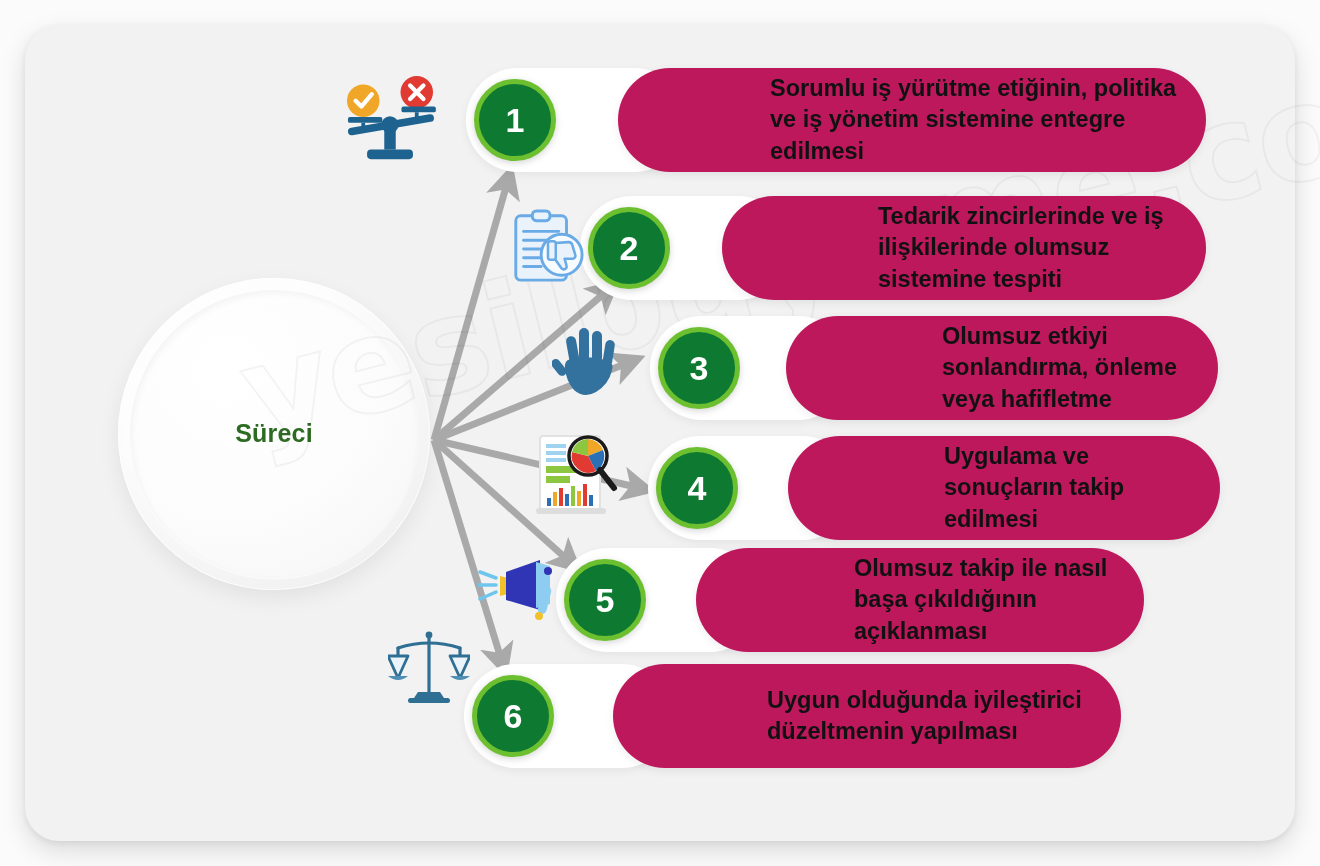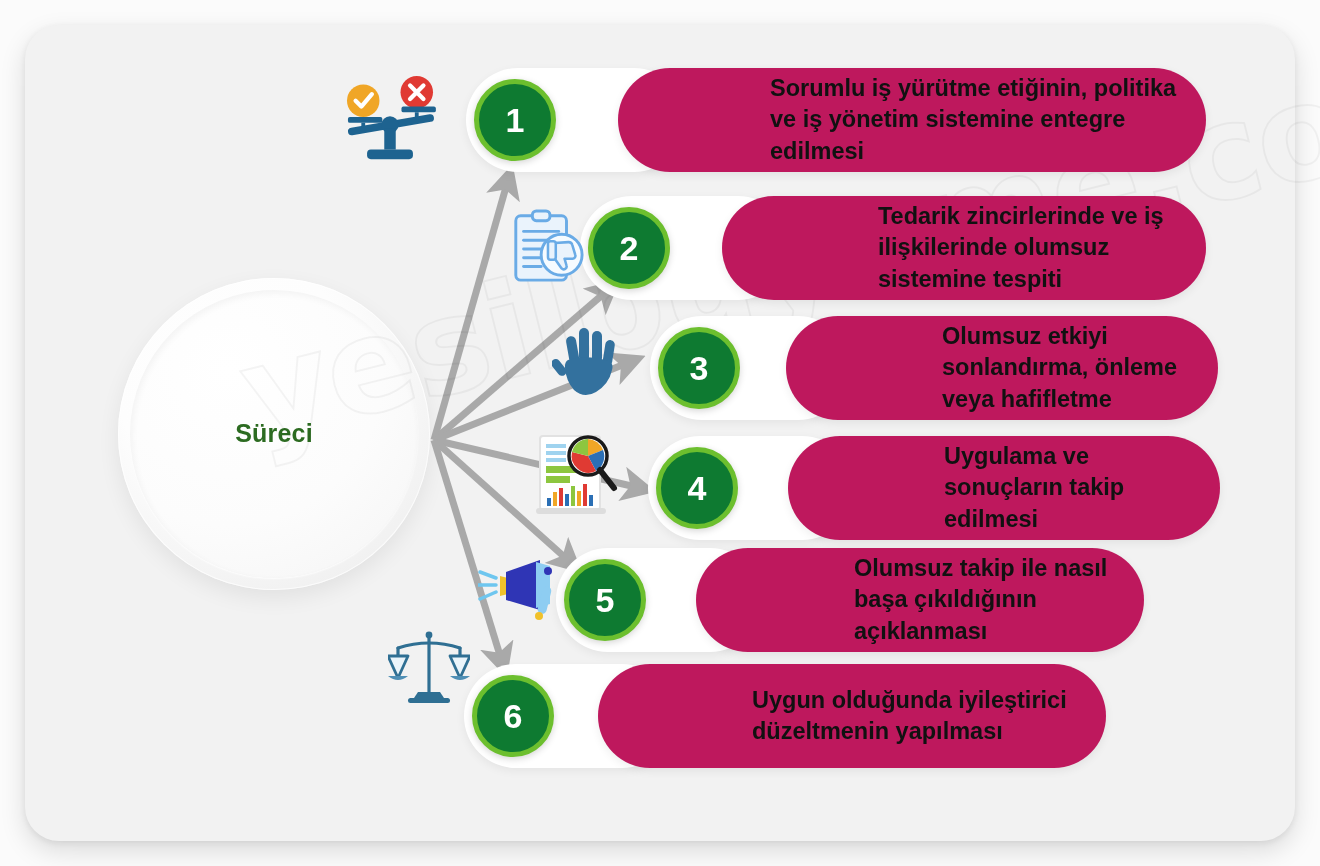--- a/index.html
+++ b/index.html
@@ -261,21 +261,21 @@
         <path d="M58 8 L72 12 L72 50 L58 54 Z" fill="#8ecdf2"></path>
         <circle cx="70" cy="17" r="4" fill="#2f35b5"></circle>
         <rect x="62" y="32" width="9" height="28" rx="4.5" fill="#8ecdf2" transform="rotate(14 66 46)"></rect>
         <circle cx="61" cy="62" r="4" fill="#f0c12b"></circle>
       </svg>
     </div>
   </div>
 
   <div class="row" style="left:464px;top:664px;width:650px;">
     <div class="pill" style="width:210px;"></div>
-    <div class="bubble" style="left:134px;width:508px;">
+    <div class="bubble" style="left:149px;width:508px;">
       <div class="bubble-text" style="padding-left:154px;">Uygun olduğunda iyileştirici düzeltmenin yapılması</div>
     </div>
     <div class="numcircle" style="left:8px;">
       <span>6</span>
     </div>
     <div class="icon" style="left:-76px;top:-38px;width:82px;height:82px;">
       <svg viewBox="0 0 82 82">
         <g fill="none" stroke="#2f6f93" stroke-width="3.2" stroke-linecap="round">
           <line x1="41" y1="10" x2="41" y2="66"></line>
           <path d="M10 22 Q41 12 72 22"></path>

